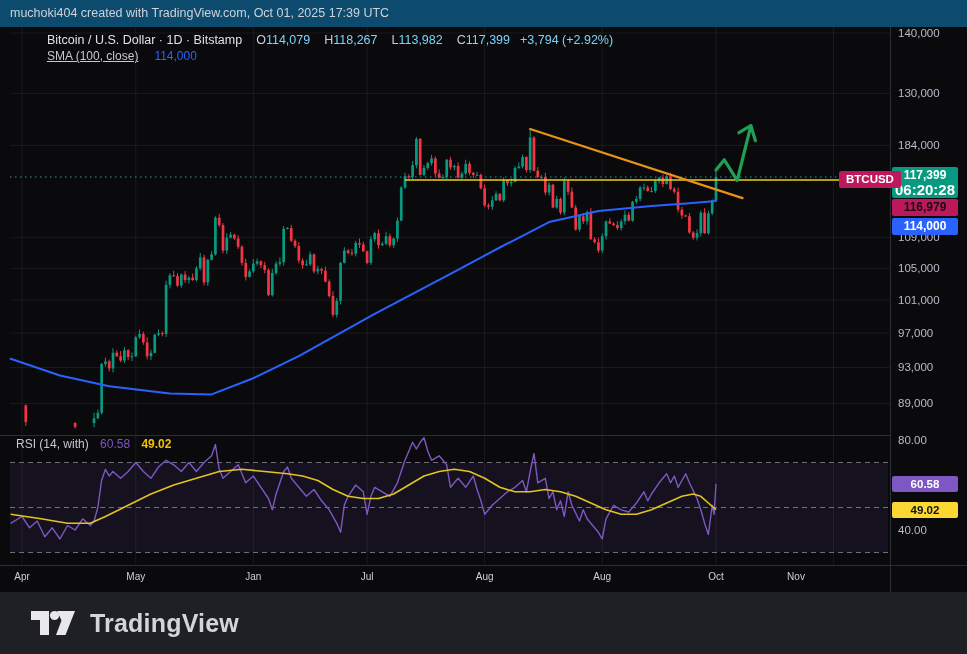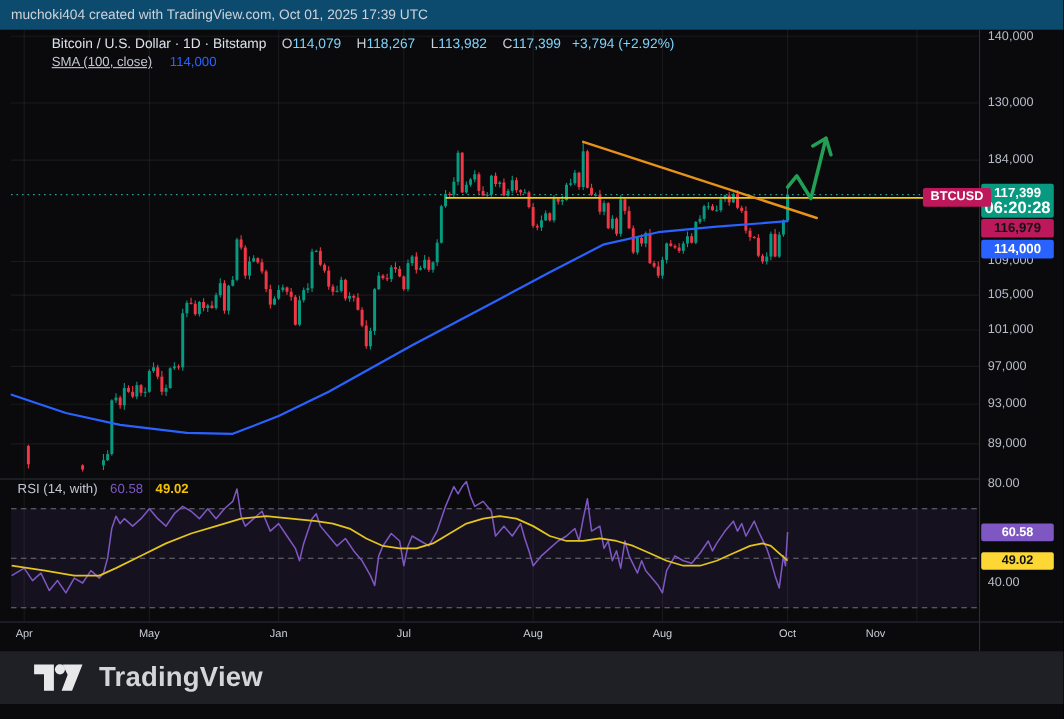--- a/index.html
+++ b/index.html
@@ -23,21 +23,21 @@
   .badge-price{top:140px;height:31px;background:#089981;color:#fff;font-size:12px;font-weight:bold;line-height:15px;padding-top:1px;}
   .badge-price .countdown{display:block;font-size:15px;font-weight:bold;line-height:13px;}
   .badge-alert{top:172px;height:17px;background:#be185d;color:#111;font-size:12px;font-weight:bold;line-height:17px;}
   .badge-sma{top:190.5px;height:17px;background:#2962ff;color:#fff;font-size:12px;font-weight:bold;line-height:17px;}
   .badge-rsi1{top:449px;height:16px;background:#7e57c2;color:#fff;font-size:11.5px;font-weight:bold;line-height:16px;}
   .badge-rsi2{top:475px;height:16px;background:#fdd835;color:#111;font-size:11.5px;font-weight:bold;line-height:16px;}
   .sym-tag{position:absolute;left:839px;top:171px;height:17px;background:#be185d;color:#fff;
            font-size:11.5px;font-weight:bold;line-height:17px;padding:0 7px;border-radius:2px;z-index:6;}
   .time-axis{position:absolute;left:0;top:565px;width:890px;height:27px;z-index:4;}
   .time-label{position:absolute;top:6px;color:#ccd0da;font-size:10px;transform:translateX(-50%);}
-  .footer{position:absolute;left:0;top:592px;width:100%;height:48px;background:#1e2025;display:flex;align-items:center;z-index:7;}
+  .footer{position:absolute;left:0;top:592px;width:100%;height:62px;background:#1e2025;display:flex;align-items:center;z-index:7;}
   .tv-logo{display:flex;align-items:center;gap:14px;margin-left:30px;cursor:pointer;}
   .tv-name{color:#d4d5d8;font-size:25px;font-weight:bold;letter-spacing:0.2px;}
   .sep{position:absolute;background:#2a2e39;z-index:3;}
 </style>
 </head>
 <body>
 
 <div class="stage">
 
   <div class="topbar">

